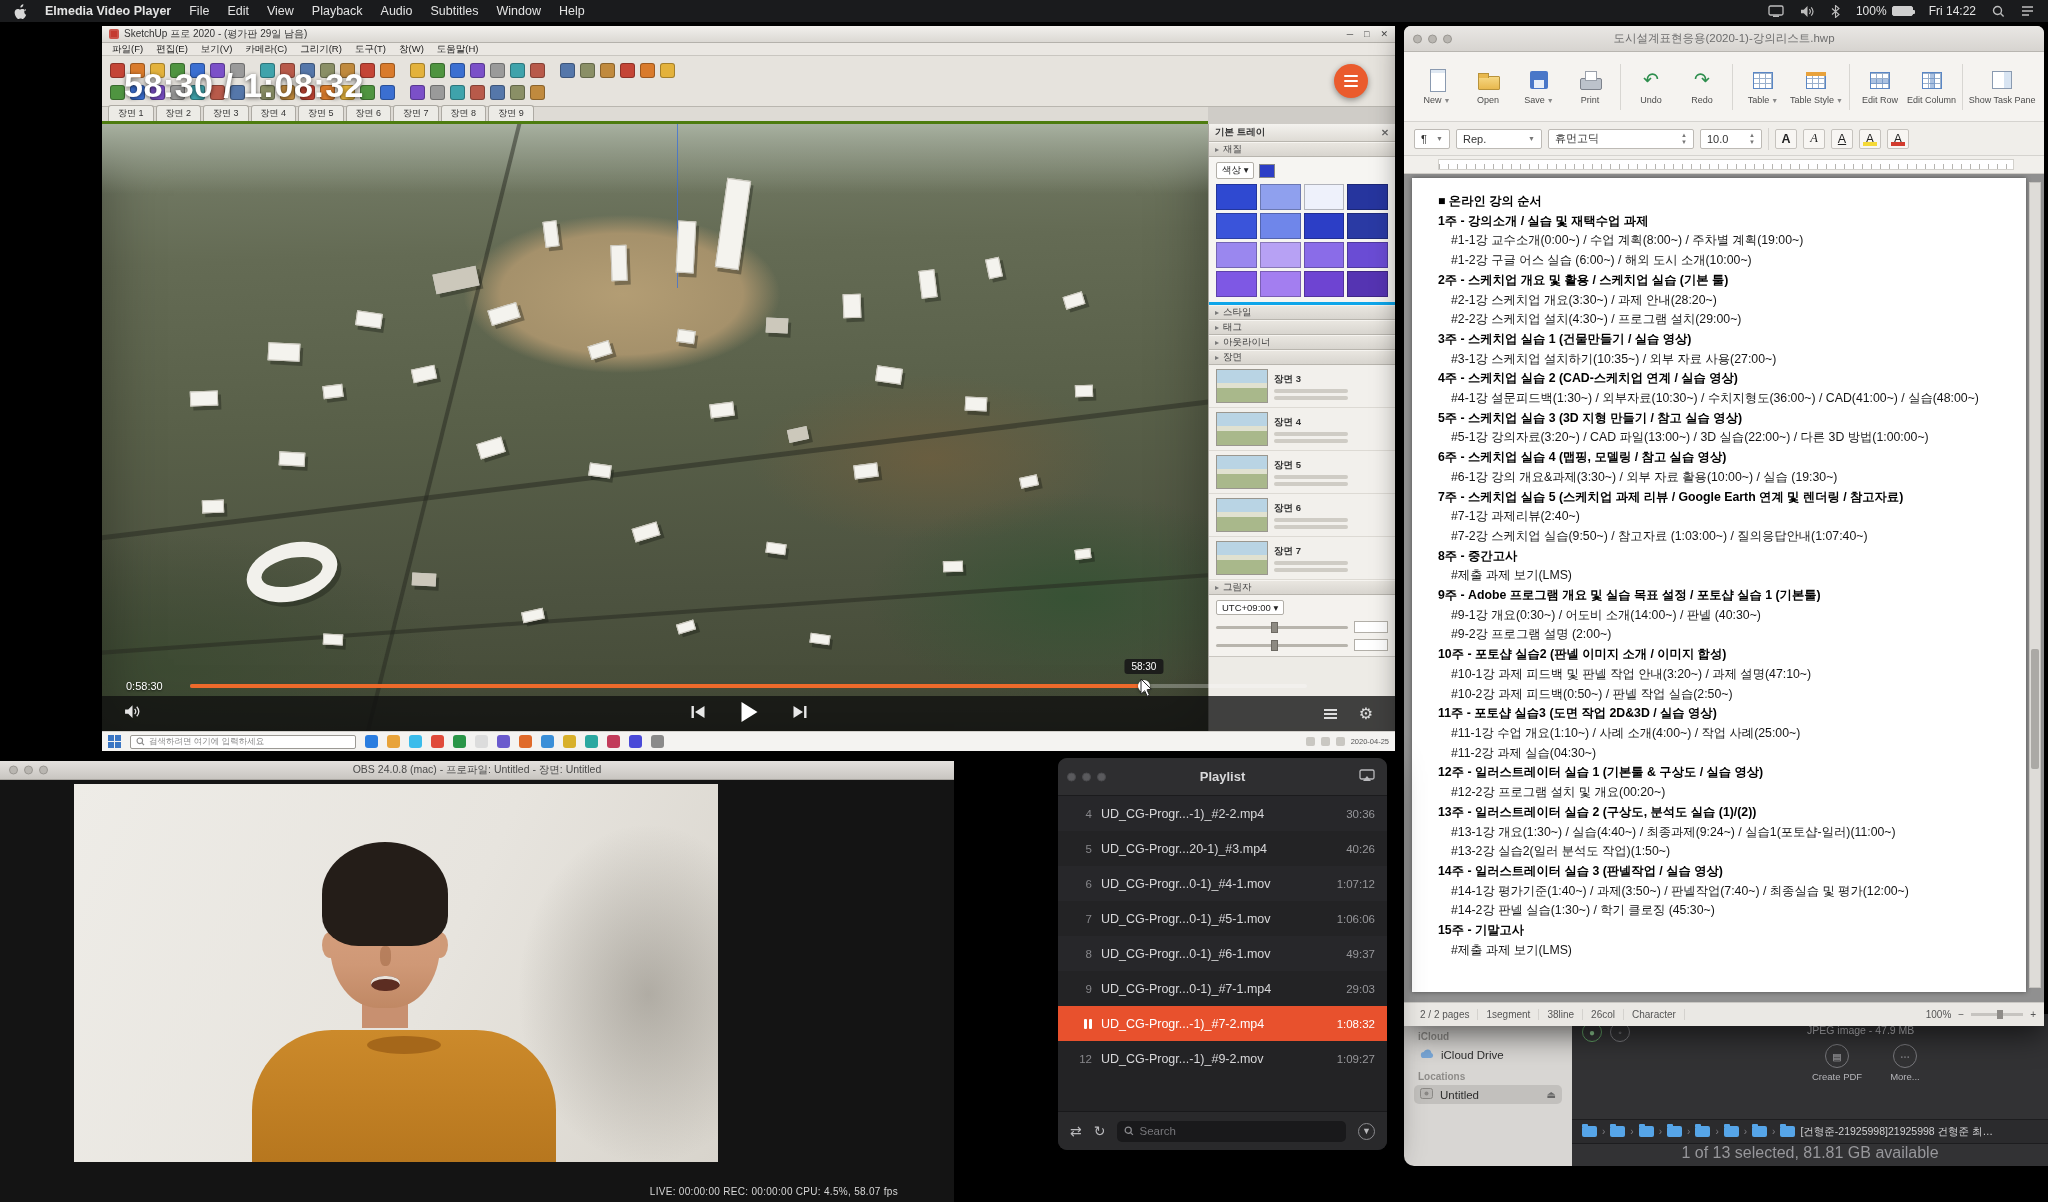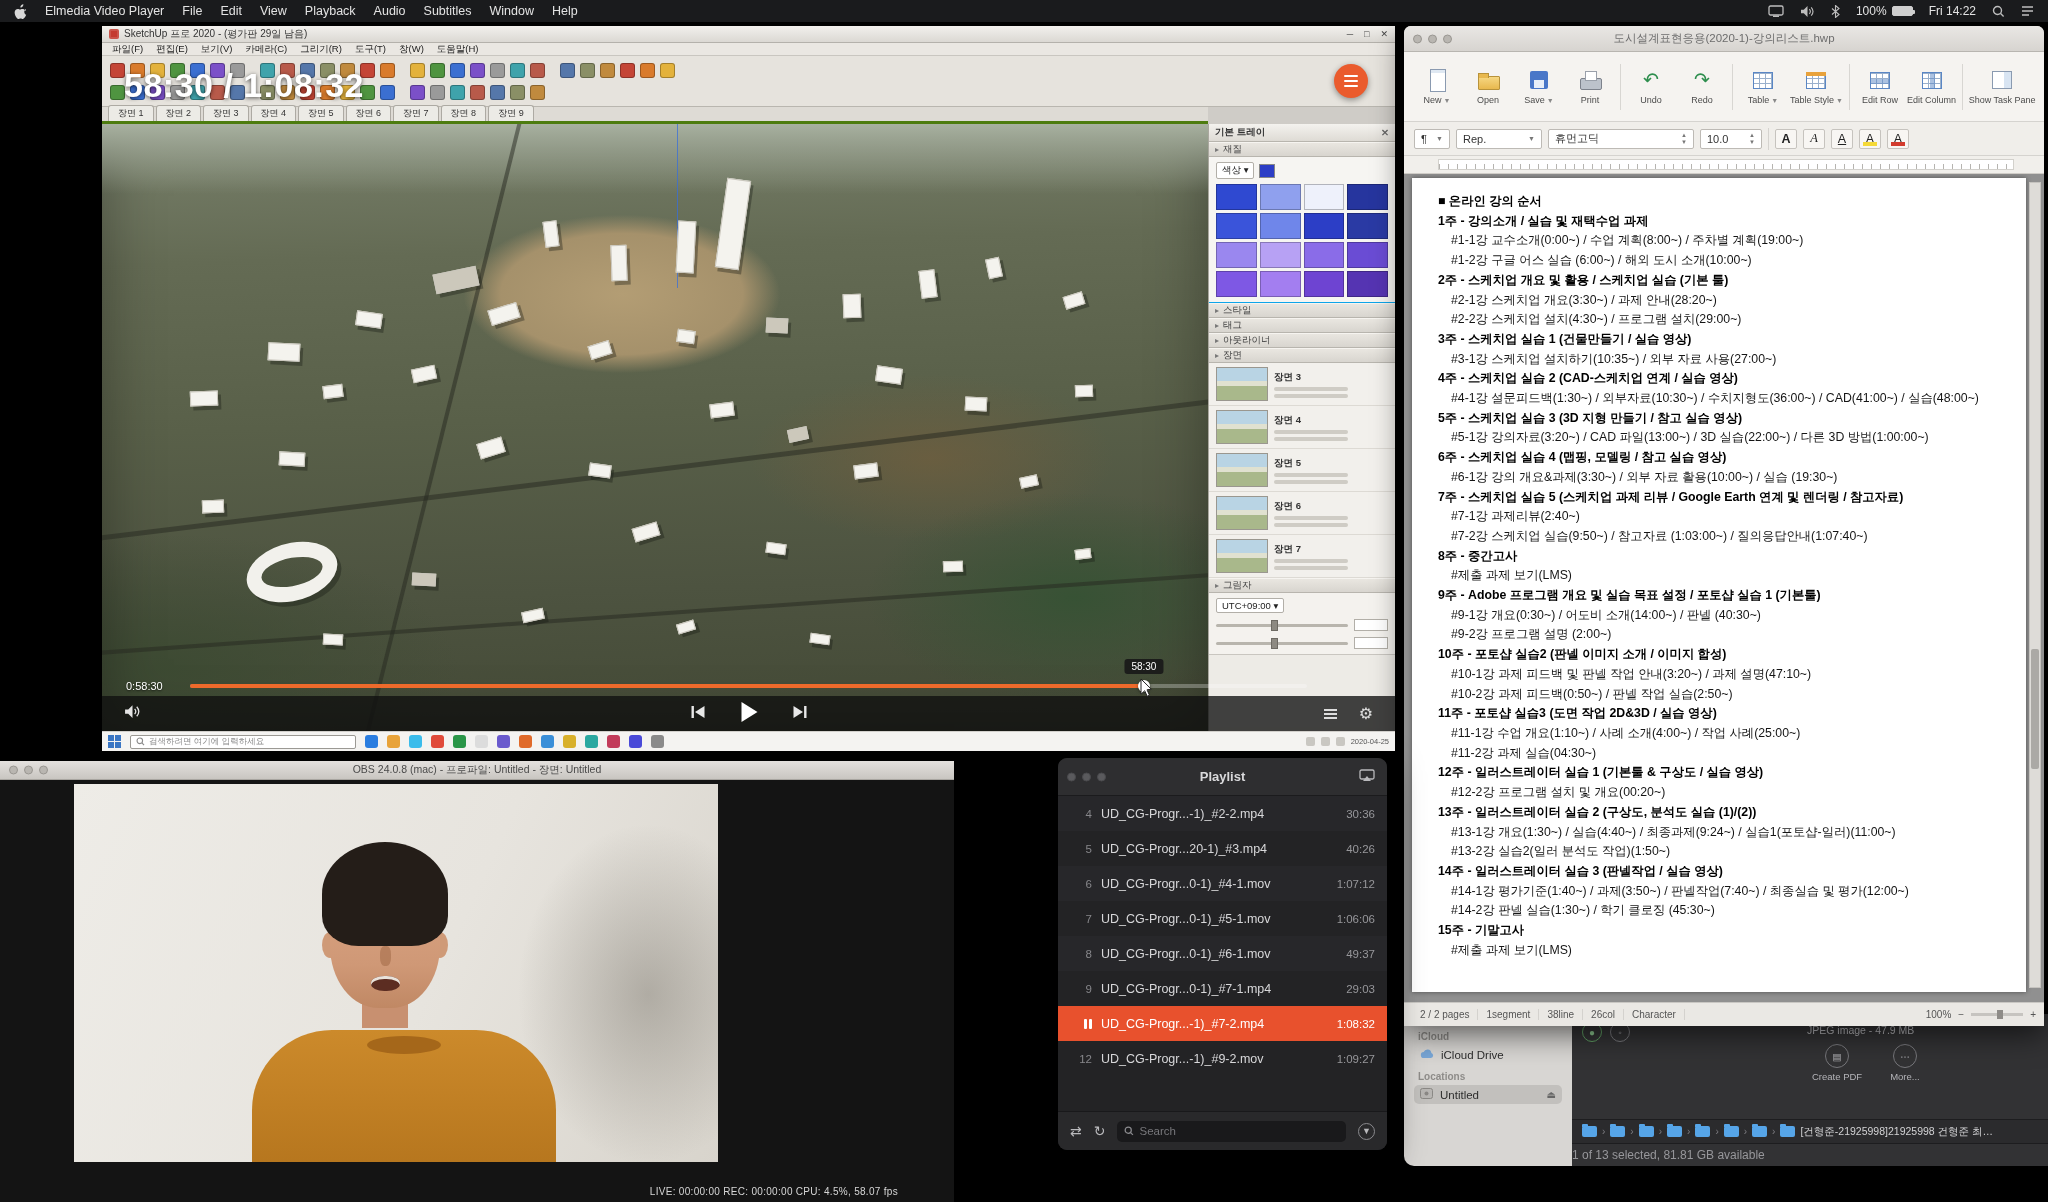--- a/index.html
+++ b/index.html
@@ -3,21 +3,21 @@
 <meta charset="utf-8">
 <style>
   *{margin:0;padding:0;box-sizing:border-box}
   html,body{width:2048px;height:1202px;overflow:hidden;background:#000;
     font-family:"Liberation Sans",sans-serif;-webkit-font-smoothing:antialiased}
   .win{position:absolute}
 
   
   #menubar{position:absolute;left:0;top:0;right:0;height:22px;background:#1a1b1d;
     display:flex;align-items:center;padding:0 14px;gap:18px;color:#e3e3e3;font-size:12.5px;z-index:50}
-  #menubar .mb-app{font-weight:normal}
+  #menubar .mb-app{font-weight:bold}
   .mb-item{cursor:default}
   #mb-right{margin-left:auto;display:flex;align-items:center;gap:16px;font-size:12px}
   .mb-ico{display:flex;align-items:center;opacity:.9}
   .batt{display:flex;align-items:center;gap:5px}
   .batt-shape{width:21px;height:10px;border:1px solid #cfcfcf;border-radius:2px;position:relative;background:#cfcfcf}
   .batt-shape:after{content:"";position:absolute;right:-3px;top:2.5px;width:2px;height:4px;background:#cfcfcf;border-radius:0 1px 1px 0}
 
   
   #vwin{left:102px;top:26px;width:1293px;height:725px;background:#cfccc7;box-shadow:0 8px 30px rgba(0,0,0,.6)}
   .su-title{position:absolute;left:0;top:0;right:0;height:17px;background:linear-gradient(#f2f0ed,#dbd8d3);
@@ -55,21 +55,21 @@
     transform:rotate(-10deg) skewX(-8deg);box-shadow:4px 5px 0 rgba(20,22,16,.35)}
   
   .su-tray{width:187px;background:#edebe6;border-left:1px solid #aaa79f;font-size:9.5px;color:#333;
     display:flex;flex-direction:column;overflow:hidden}
   .tray-head{height:18px;background:linear-gradient(#f4f2ee,#dedbd5);border-bottom:1px solid #b8b5ae;
     display:flex;align-items:center;padding:0 6px;gap:4px;font-weight:bold}
   .tray-head .tx{margin-left:auto;color:#666}
   .tray-bar{height:15px;background:linear-gradient(#e9e6e0,#d8d5cf);border-top:1px solid #f6f4f0;border-bottom:1px solid #b8b5ae;
     display:flex;align-items:center;gap:4px;padding:0 6px;color:#444}
   .tray-bar .arr{font-size:8px;color:#777}
-  .tray-panelbox{background:#f6f5f2;padding:5px 7px;border-bottom:1px solid #0ea5e9}
+  .tray-panelbox{background:#f6f5f2;padding:5px 7px;border-bottom:3px solid #0ea5e9}
   .tray-combo-row{display:flex;gap:5px;margin-bottom:5px;align-items:center}
   .combo{background:#fff;border:1px solid #b2afa8;border-radius:2px;padding:1px 5px;font-size:9.5px;color:#222;
     display:inline-flex;align-items:center;gap:6px}
   .cur-swatch{width:16px;height:14px;background:#2c3ec6;border:1px solid #888}
   .palette{display:grid;grid-template-columns:repeat(4,1fr);gap:3px}
   .sw{height:26px;border:1px solid rgba(0,0,0,.25)}
   .thumb-row{display:flex;gap:6px;align-items:center;padding:4px 7px;border-bottom:1px solid #dddad4;background:#f2f0ec}
   .thumb-img{width:52px;height:34px;flex:0 0 auto;border:1px solid #9a978f;
     background:linear-gradient(#b9d4e4 0 42%,#e0e1d0 42% 56%,#a9b88b 56% 100%)}
   .thumb-meta{display:flex;flex-direction:column;gap:3px;min-width:0}
@@ -151,21 +151,21 @@
   .fm-actions{position:absolute;left:240px;top:30px;display:flex;gap:28px}
   .fm-act{display:flex;flex-direction:column;align-items:center;gap:3px}
   .fm-act .fm-circle{width:24px;height:24px}
   .fm-act span{font-size:9.5px;color:#b4b4b8}
   .fm-crumbs{position:absolute;left:0;right:0;bottom:22px;height:25px;background:#2b2b2d;border-top:1px solid #1d1d1f;
     border-bottom:1px solid #1d1d1f;display:flex;align-items:center;gap:5px;padding:0 10px;overflow:hidden;white-space:nowrap}
   .crumb-folder{width:15px;height:11px;background:#56a5e8;border-radius:2px;position:relative;flex:0 0 auto}
   .crumb-folder:before{content:"";position:absolute;left:0;top:-2px;width:6px;height:3px;background:#56a5e8;border-radius:1px 1px 0 0}
   .crumb-sep{color:#7c7c80;font-size:10px}
   .crumb-tail{font-size:10.5px;color:#d2d2d4;overflow:hidden;text-overflow:ellipsis}
-  .fm-status{position:absolute;left:0;right:0;bottom:4px;font-size:12px;color:#97979b}
+  .fm-status{position:absolute;left:0;right:0;bottom:4px;text-align:center;font-size:16px;color:#97979b}
 
   
   #hwpwin{left:1404px;top:26px;width:640px;height:1000px;background:#ecebe8;border-radius:7px 7px 0 0;overflow:hidden;
     box-shadow:0 8px 30px rgba(0,0,0,.6)}
   .hwp-title{height:26px;background:linear-gradient(#e9e7e4,#d7d4d0);border-bottom:1px solid #b8b5b0;position:relative;
     display:flex;align-items:center;justify-content:center;font-size:11.5px;color:#6d6d6d}
   .hwp-tb1{height:70px;background:#f5f3f0;border-bottom:1px solid #d5d3cf;display:flex;align-items:center;padding:0 8px;gap:1px}
   .tb1-item{min-width:50px;padding:0 3px;display:flex;flex-direction:column;align-items:center;gap:3px}
   .tb1-label{font-size:9px;color:#4c4c4c;white-space:nowrap;display:flex;align-items:center;gap:2px}
   .tb1-label .crt{font-size:7px;color:#888}

